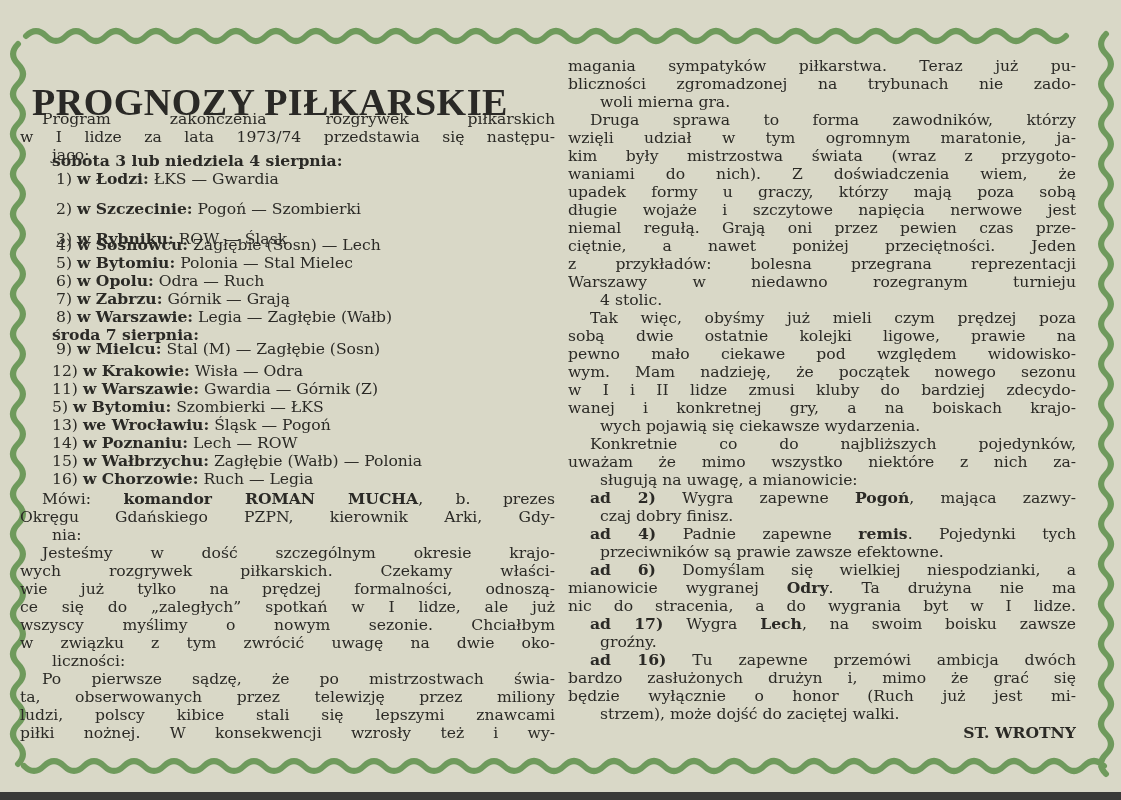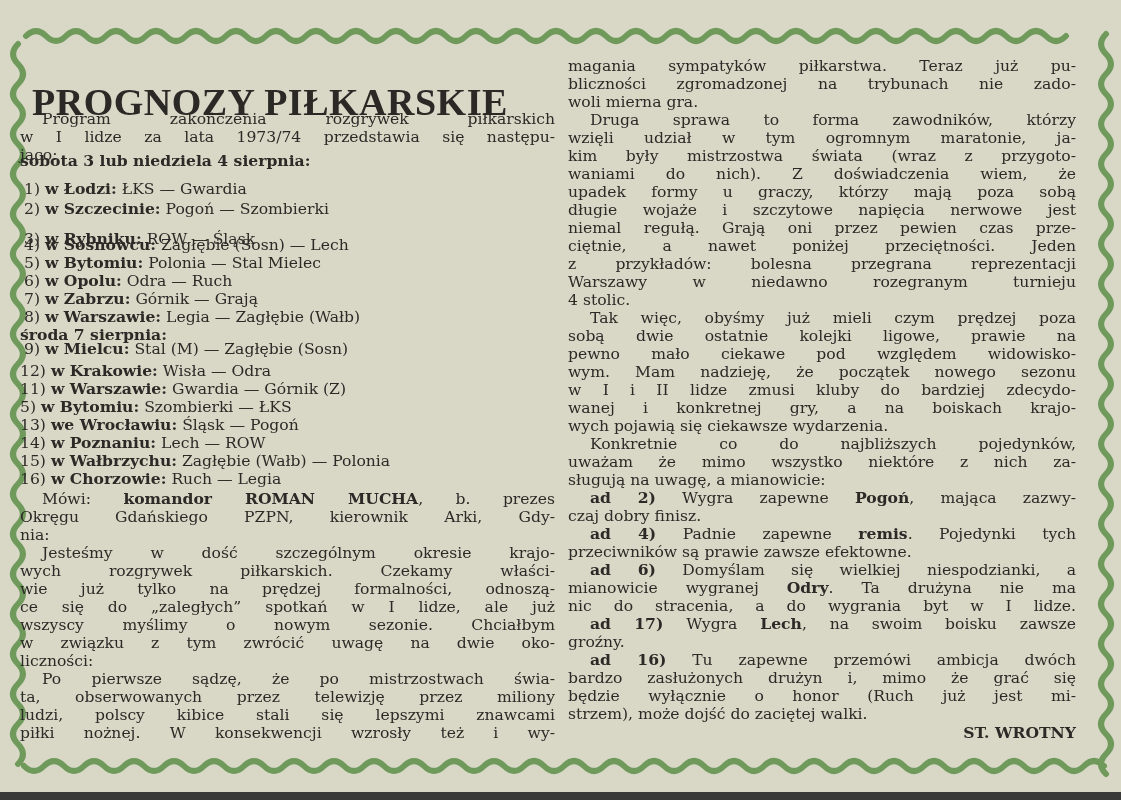--- a/index.html
+++ b/index.html
@@ -20,21 +20,21 @@
     position:absolute; left:32px; top:55px;
     font-family:Liberation Serif, serif; font-weight:bold;
     font-size:38px; letter-spacing:0.5px; color:#2a2926;
     white-space:nowrap;
   }
   .line {
     position:absolute; left:0; right:0;
     font-size:15.6px; line-height:18px; height:18px;
     white-space:nowrap; text-align:justify; text-align-last:justify;
   }
-  .line.noj { text-align:center; text-align-last:left; }
+  .line.noj { text-align:center; text-align-last:left;margin-left:32px; }
   .line.right { text-align:left; text-align-last:right; }
   b { font-weight:bold; }
   .ind { padding-left:22px; }
 </style>
 </head>
 <body>
 
 <div class="page"></div>
 <div class="bottom-strip"></div>
 
@@ -47,21 +47,21 @@
 
 <h1 class="title">PROGNOZY PIŁKARSKIE</h1>
 
 <div class="col col-left">
   <div class="line ind" style="top:110px">Program zakończenia rozgrywek piłkarskich</div>
   <div class="line" style="top:128px">w I lidze za lata 1973/74 przedstawia się następu-</div>
   <div class="line noj" style="top:146px">jąco:</div>
 
   <div class="line noj" style="top:152px"><b>sobota 3 lub niedziela 4 sierpnia:</b></div>
 
-  <div class="line noj" style="top:180px;left:4px"><span>1)</span> <b>w Łodzi:</b> <span>ŁKS — Gwardia</span></div>
+  <div class="line noj" style="top:170px;left:4px"><span>1)</span> <b>w Łodzi:</b> <span>ŁKS — Gwardia</span></div>
   <div class="line noj" style="top:200px;left:4px"><span>2)</span> <b>w Szczecinie:</b> <span>Pogoń — Szombierki</span></div>
   <div class="line noj" style="top:230px;left:4px"><span>3)</span> <b>w Rybniku:</b> <span>ROW — Śląsk</span></div>
   <div class="line noj" style="top:236px;left:4px"><span>4)</span> <b>w Sosnowcu:</b> <span>Zagłębie (Sosn) — Lech</span></div>
   <div class="line noj" style="top:254px;left:4px"><span>5)</span> <b>w Bytomiu:</b> <span>Polonia — Stal Mielec</span></div>
   <div class="line noj" style="top:272px;left:4px"><span>6)</span> <b>w Opolu:</b> <span>Odra — Ruch</span></div>
   <div class="line noj" style="top:290px;left:4px"><span>7)</span> <b>w Zabrzu:</b> <span>Górnik — Grają</span></div>
   <div class="line noj" style="top:308px;left:4px"><span>8)</span> <b>w Warszawie:</b> <span>Legia — Zagłębie (Wałb)</span></div>
 
   <div class="line noj" style="top:326px"><b>środa 7 sierpnia:</b></div>
 

